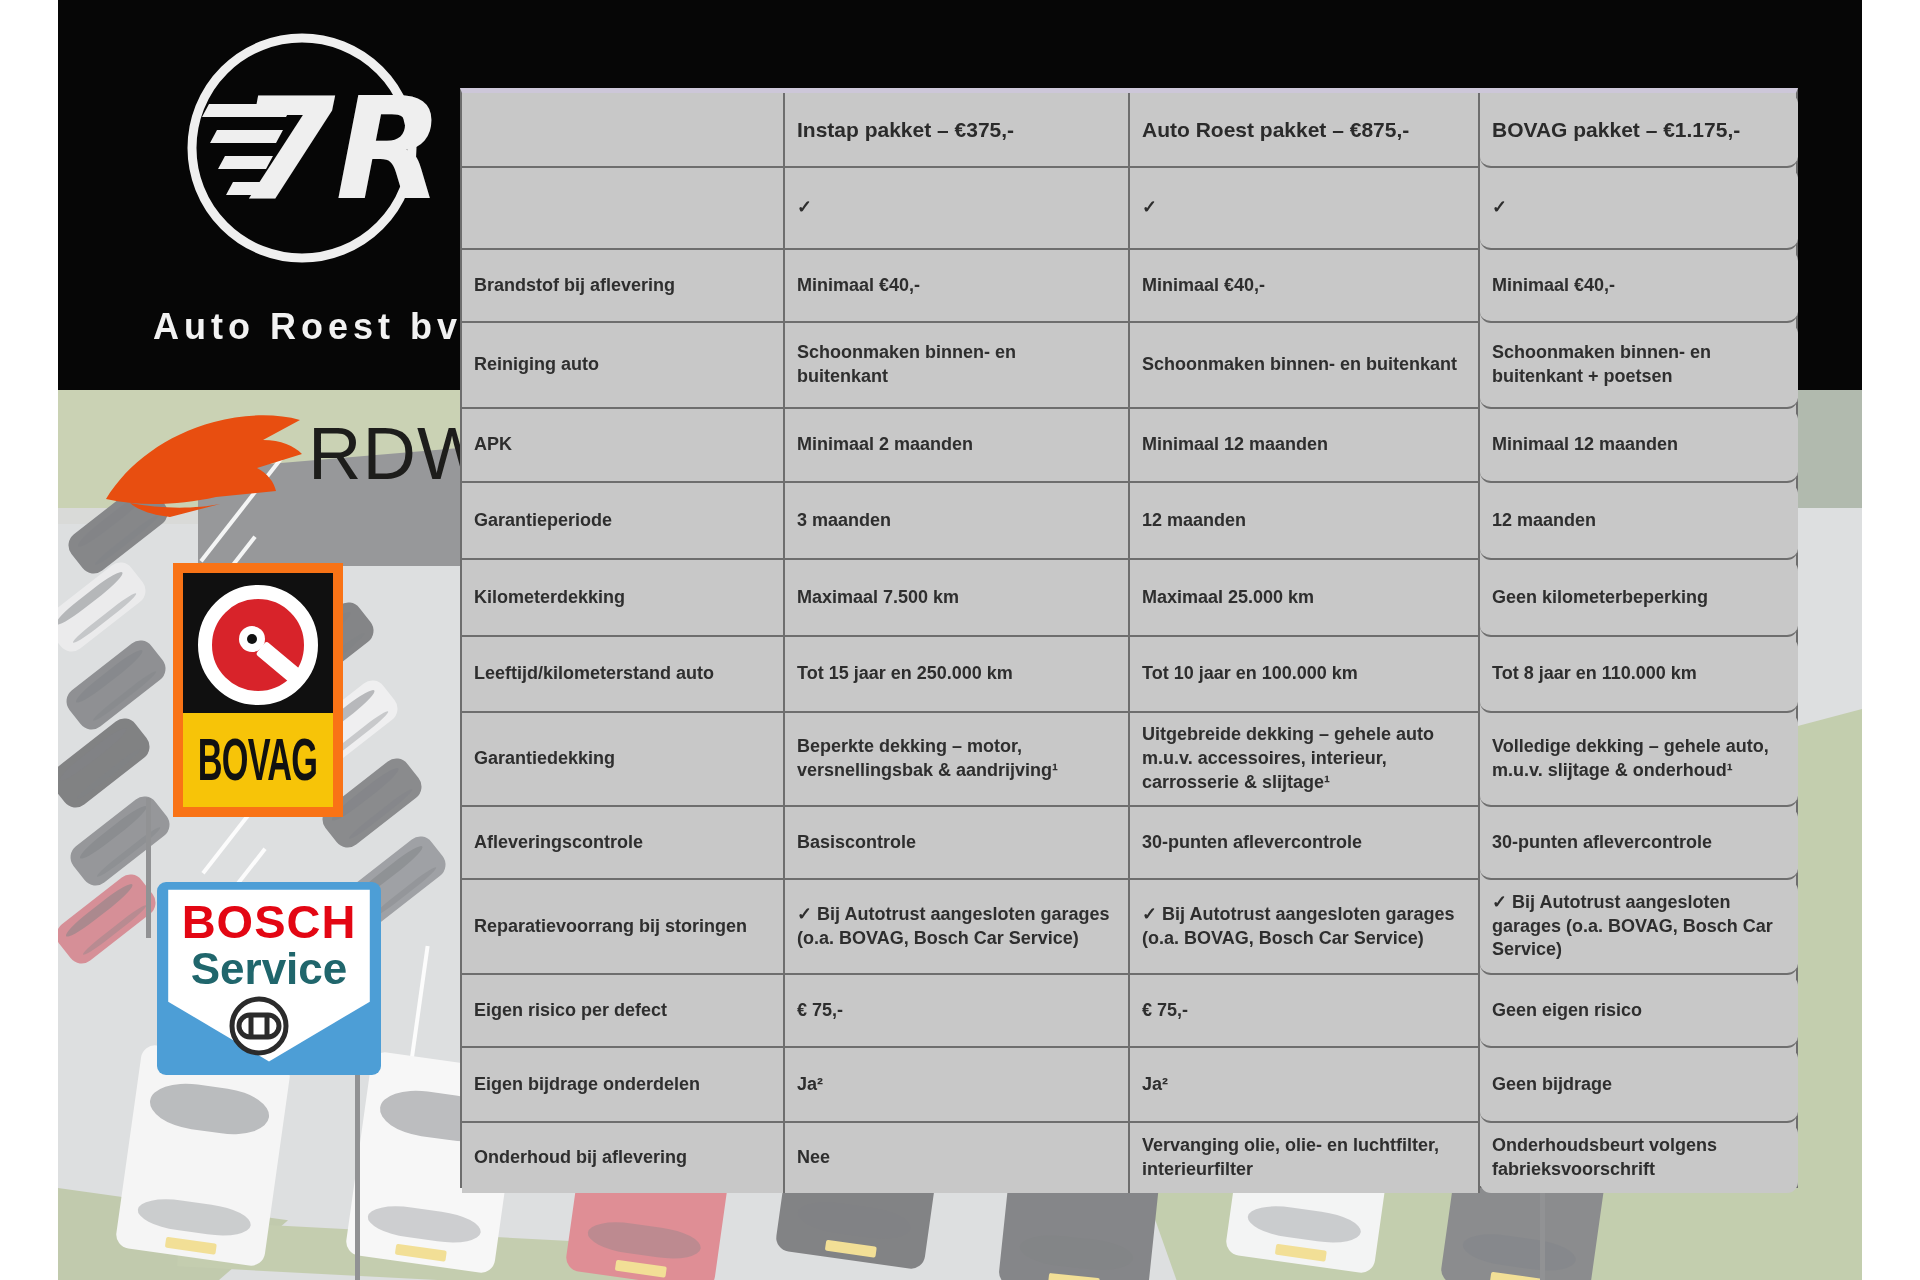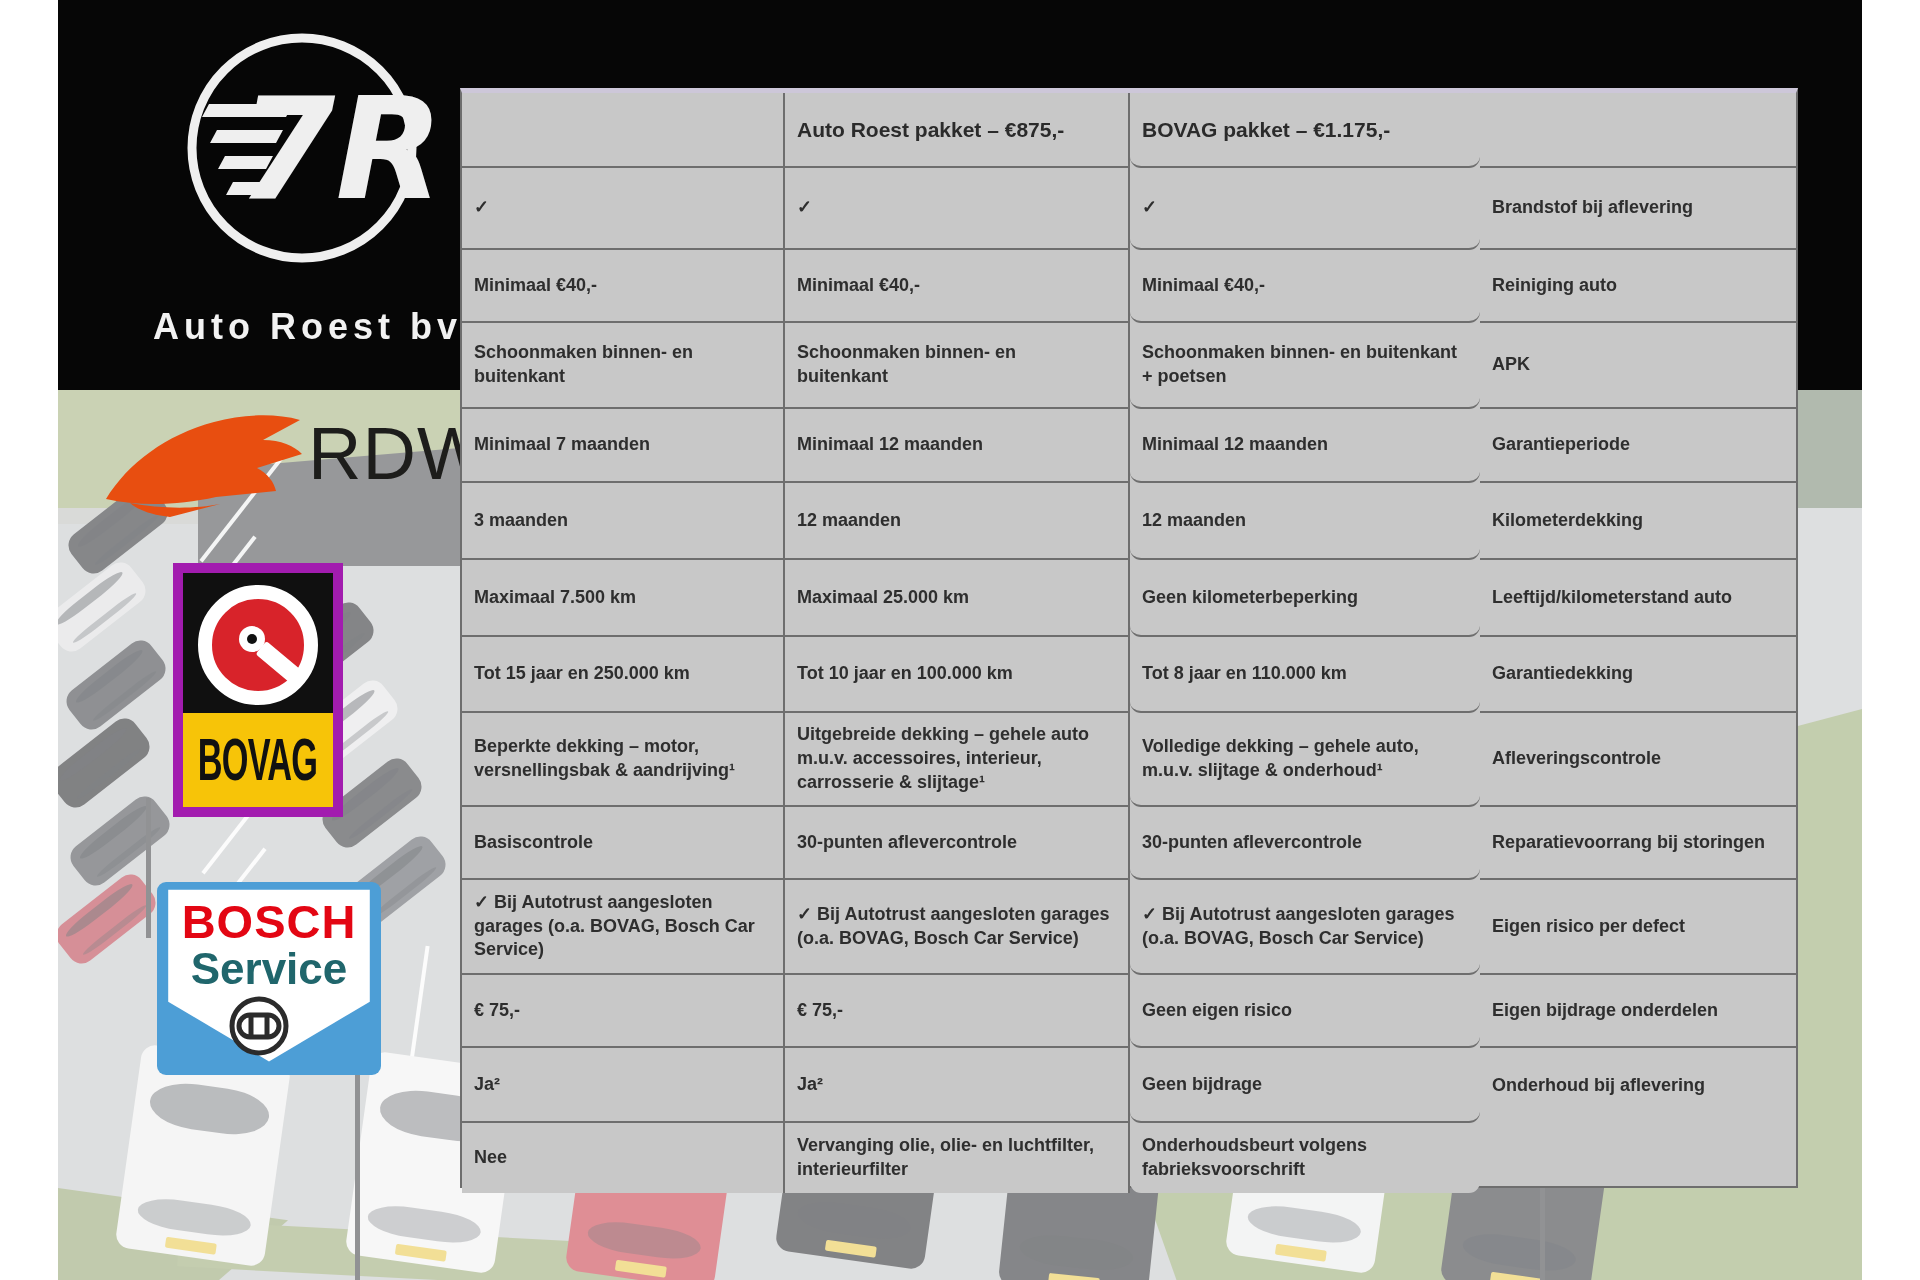--- a/index.html
+++ b/index.html
@@ -23,21 +23,21 @@
   .dealer-logo svg{position:absolute;left:0;top:0;}
   .dealer-title{position:absolute;left:0;top:306px;width:405px;text-align:center;color:#f2f2f2;
     font-size:36px;font-weight:bold;letter-spacing:5px;}
 
   
   .rdw{position:absolute;left:100px;top:405px;width:400px;height:120px;z-index:3;}
   .rdw-text{position:absolute;left:208px;top:6px;font-family:Liberation Sans, sans-serif;font-size:74px;
     color:#1d1d1b;letter-spacing:1px;}
 
   
-  .bovag{position:absolute;left:173px;top:563px;width:170px;height:254px;background:#a21caf;z-index:3;
+  .bovag{position:absolute;left:173px;top:563px;width:170px;height:254px;background:#f97316;z-index:3;
     box-sizing:border-box;padding:10px;}
   .bovag-top{position:relative;width:150px;height:140px;background:#101010;}
   .bovag-ring{position:absolute;left:15px;top:12px;width:92px;height:92px;border:14px solid #ffffff;
     border-radius:50%;background:#d8232a;}
   .bovag-hub{position:absolute;left:56px;top:53px;width:26px;height:26px;background:#ffffff;border-radius:50%;}
   .bovag-hub::after{content:"";position:absolute;left:8px;top:8px;width:10px;height:10px;background:#101010;border-radius:50%;}
   .bovag-handle{position:absolute;left:78px;top:66px;width:54px;height:17px;background:#ffffff;
     transform:rotate(40deg);transform-origin:0 50%;border-radius:3px;}
   .bovag-bottom{position:relative;width:150px;height:94px;background:#f7c408;display:flex;align-items:center;justify-content:center;}
   .bovag-word{font-weight:bold;font-size:44px;color:#111;transform:scale(0.78,1.35);letter-spacing:-1px;}
@@ -247,36 +247,37 @@
     <svg class="bosch-arm" width="64" height="64" viewBox="0 0 64 64">
       <circle cx="32" cy="32" r="27" fill="#ffffff" stroke="#2b2b2b" stroke-width="5"></circle>
       <rect x="12" y="21" width="40" height="22" rx="11" fill="none" stroke="#2b2b2b" stroke-width="5"></rect>
       <line x1="24" y1="21" x2="24" y2="43" stroke="#2b2b2b" stroke-width="5"></line>
       <line x1="40" y1="21" x2="40" y2="43" stroke="#2b2b2b" stroke-width="5"></line>
     </svg>
   </div>
 
   <div id="pkg-table" style="grid-template-columns: 323px 345px 350px 318px; grid-template-rows: 75px 82px 73px 86px 74px 77px 77px 76px 94px 73px 95px 73px 75px 70px;">
       <div class="cell hcell"></div>
+      <div class="cell hcell">Instap pakket – €375,-</div>
       <div class="cell hcell">Auto Roest pakket – €875,-</div>
       <div class="cell hcell last-col">BOVAG pakket – €1.175,-</div>
       <div class="cell lcell"></div>
       <div class="cell vcell">✓</div>
       <div class="cell vcell">✓</div>
       <div class="cell vcell last-col">✓</div>
       <div class="cell lcell">Brandstof bij aflevering</div>
       <div class="cell vcell">Minimaal €40,-</div>
       <div class="cell vcell">Minimaal €40,-</div>
       <div class="cell vcell last-col">Minimaal €40,-</div>
       <div class="cell lcell">Reiniging auto</div>
       <div class="cell vcell">Schoonmaken binnen- en buitenkant</div>
       <div class="cell vcell">Schoonmaken binnen- en buitenkant</div>
       <div class="cell vcell last-col">Schoonmaken binnen- en buitenkant + poetsen</div>
       <div class="cell lcell">APK</div>
-      <div class="cell vcell">Minimaal 7 maanden</div>
+      <div class="cell vcell">Minimaal 2 maanden</div>
       <div class="cell vcell">Minimaal 12 maanden</div>
       <div class="cell vcell last-col">Minimaal 12 maanden</div>
       <div class="cell lcell">Garantieperiode</div>
       <div class="cell vcell">3 maanden</div>
       <div class="cell vcell">12 maanden</div>
       <div class="cell vcell last-col">12 maanden</div>
       <div class="cell lcell">Kilometerdekking</div>
       <div class="cell vcell">Maximaal 7.500 km</div>
       <div class="cell vcell">Maximaal 25.000 km</div>
       <div class="cell vcell last-col">Geen kilometerbeperking</div>

